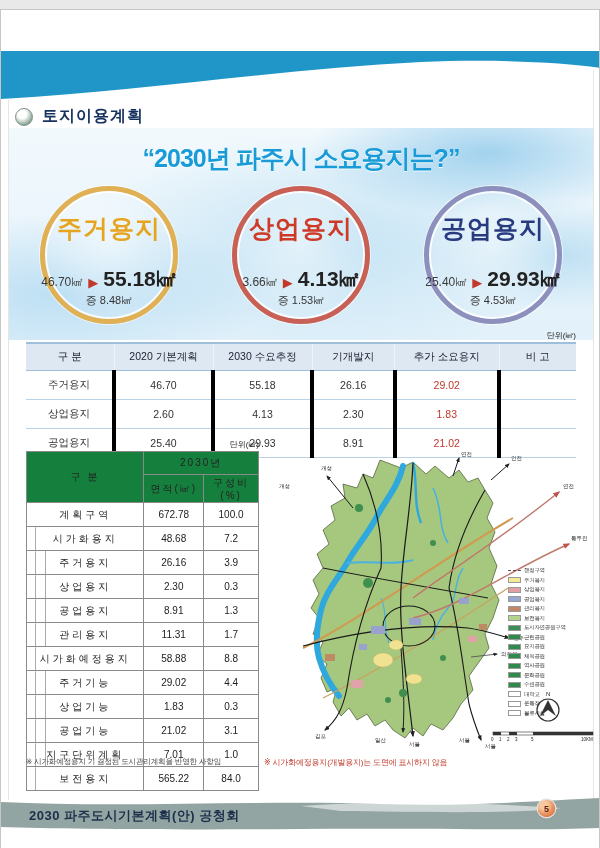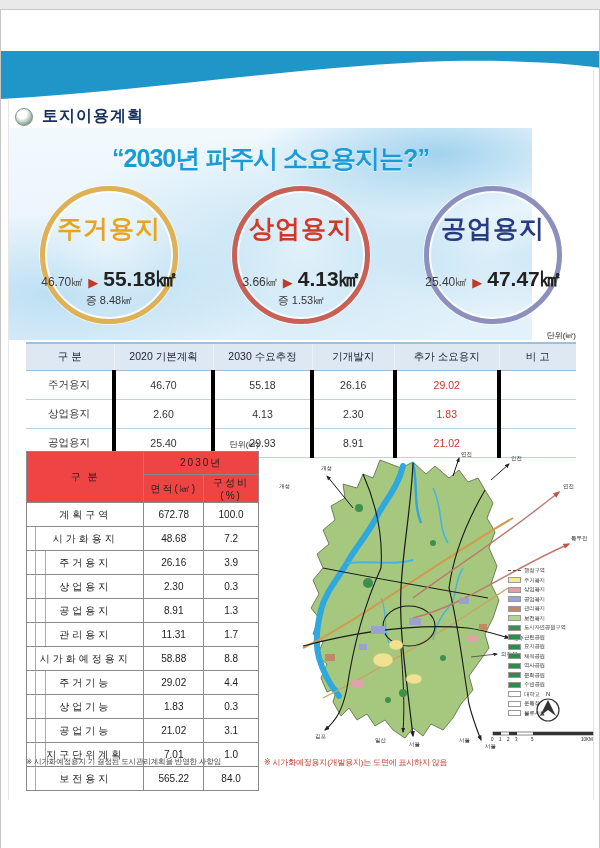--- a/index.html
+++ b/index.html
@@ -12,21 +12,21 @@
   .band svg{position:absolute;top:0;left:0;}
 
   
   .sec-head{position:absolute;top:96px;left:14px;display:flex;align-items:center;gap:9px;}
   .sphere{width:18px;height:18px;border-radius:50%;
           background:radial-gradient(circle at 38% 32%, #ffffff 0 30%, #d7e0da 45%, #93aa9d 70%, #56756a 100%);
           border:1px solid #7d958a;box-sizing:border-box;}
   .sec-title{font-size:16px;font-weight:bold;color:#16315f;letter-spacing:1px;}
 
   
-  .hero{position:absolute;top:118px;left:8px;width:523px;height:212px;
+  .hero{position:absolute;top:118px;left:8px;width:584px;height:212px;
         background:
           radial-gradient(ellipse 260px 90px at 82% 12%, rgba(120,190,230,.65), transparent 70%),
           radial-gradient(ellipse 300px 110px at 8% 78%, rgba(140,200,235,.45), transparent 72%),
           radial-gradient(ellipse 340px 150px at 55% 55%, rgba(185,222,242,.75), transparent 75%),
           radial-gradient(ellipse 200px 80px at 95% 60%, rgba(150,205,235,.5), transparent 70%),
           linear-gradient(#f2f9fd,#e2f1fa);}
   .hero-title{position:absolute;top:14px;left:0;width:100%;text-align:center;
               font-size:25px;font-weight:bold;color:var(--title-blue,#189bd7);
               letter-spacing:-1px;text-shadow:0 1px 0 rgba(255,255,255,.8);}
 
@@ -51,21 +51,21 @@
   table.t1 th{background:#dde8f3;font-weight:normal;color:#223;height:24px;
               border-top:2px solid #9fc0dd;border-bottom:1px solid #9fc0dd;border-left:1px solid #eef3f9;}
   table.t1 td{height:26px;text-align:center;border-bottom:1px solid #b9d2e6;border-left:4px solid #000000;color:#333;}
   table.t1 th:first-child,table.t1 td:first-child{border-left:none;}
   table.t1 td.red{color:var(--accent-red,#c0392b);}
 
   
   .t2-unit{position:absolute;top:429px;left:25px;width:233px;text-align:right;font-size:8px;color:#222;}
   table.t2{position:absolute;top:441px;left:25px;width:233px;border-collapse:collapse;font-size:10px;
            border:1.5px solid #777;}
-  table.t2 th{background:#ef4444;font-weight:normal;color:#222;border:1px solid #8a8a8a;height:20px;letter-spacing:2px;}
+  table.t2 th{background:#15803d;font-weight:normal;color:#222;border:1px solid #8a8a8a;height:20px;letter-spacing:2px;}
   table.t2 td{border:1px solid #8a8a8a;height:21px;text-align:center;color:#222;}
   table.t2 td.lbl{letter-spacing:3px;border-radius:11px;}
   table.t2 td.lv1{background:
       linear-gradient(#aaa,#aaa) 8px 0/1px 100% no-repeat;}
   table.t2 td.lv2{background:
       linear-gradient(#aaa,#aaa) 8px 0/1px 100% no-repeat,
       linear-gradient(#aaa,#aaa) 18px 0/1px 100% no-repeat;}
   .t2-note{position:absolute;top:747px;left:25px;font-size:7.6px;color:#444;letter-spacing:-0.2px;}
 
   
@@ -126,22 +126,23 @@
         <div class="stat-vals">
           <span class="v-from">3.66㎢</span><span class="v-arrow">▶</span><span class="v-to">4.13㎢</span>
         </div>
         <div class="stat-delta">증 1.53㎢</div>
       </div>
 
       <div class="stat">
         <div class="ring" style="border-color: rgb(141, 144, 189);"></div>
         <div class="stat-name" style="color: rgb(40, 58, 128);">공업용지</div>
         <div class="stat-vals">
-          <span class="v-from">25.40㎢</span><span class="v-arrow">▶</span><span class="v-to">47.47㎢</span>
-        </div>
+          <span class="v-from">25.40㎢</span><span class="v-arrow">▶</span><span class="v-to">29.93㎢</span>
+        </div>
+        <div class="stat-delta">증 4.53㎢</div>
       </div>
 
     </div>
   </div>
 
   <div class="t1-unit">단위(㎢)</div>
   <table class="t1">
     <colgroup>
         <col style="width:16%">
         <col style="width:18%">
@@ -437,16 +438,24 @@
         </div>
         <div class="lg-item">
           <span class="sw"></span>
           <span class="lg-label">물류시설</span>
         </div>
       </div>
   </div>
 
   <div class="map-note">※ 시가화예정용지(개발용지)는 도면에 표시하지 않음</div>
 
+  <div class="footer">
+    <svg width="600" height="34" viewBox="0 0 600 34">
+      <path d="M0,4 C120,10 260,2 380,6 C470,9 550,2 600,0 L600,30 C540,33 420,30 300,31 C180,32 60,31 0,29 Z" fill="#93a5a3"></path>
+      <path d="M300,8 C380,2 470,4 560,10 C520,16 420,14 340,13 Z" fill="rgba(255,255,255,.55)"></path>
+    </svg>
+    <div class="footer-title">2030 파주도시기본계획(안) 공청회</div>
+    <div class="page-badge">5</div>
+  </div>
 
   <div class="edge-l"></div>
   <div class="edge-r"></div>
 </div>
 
 </body></html>

